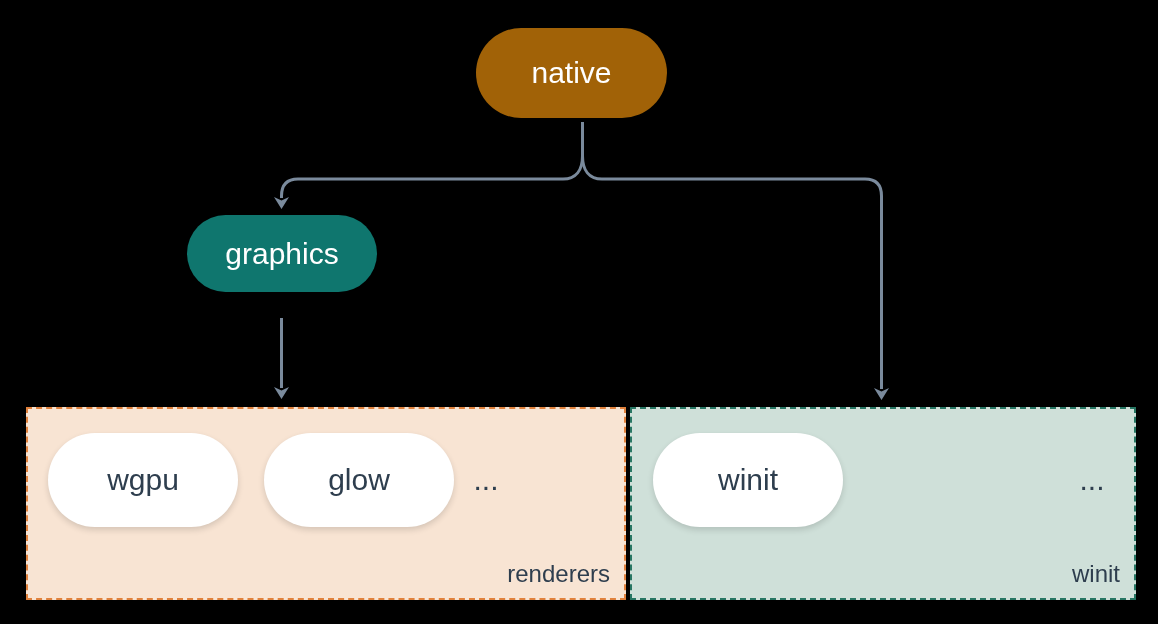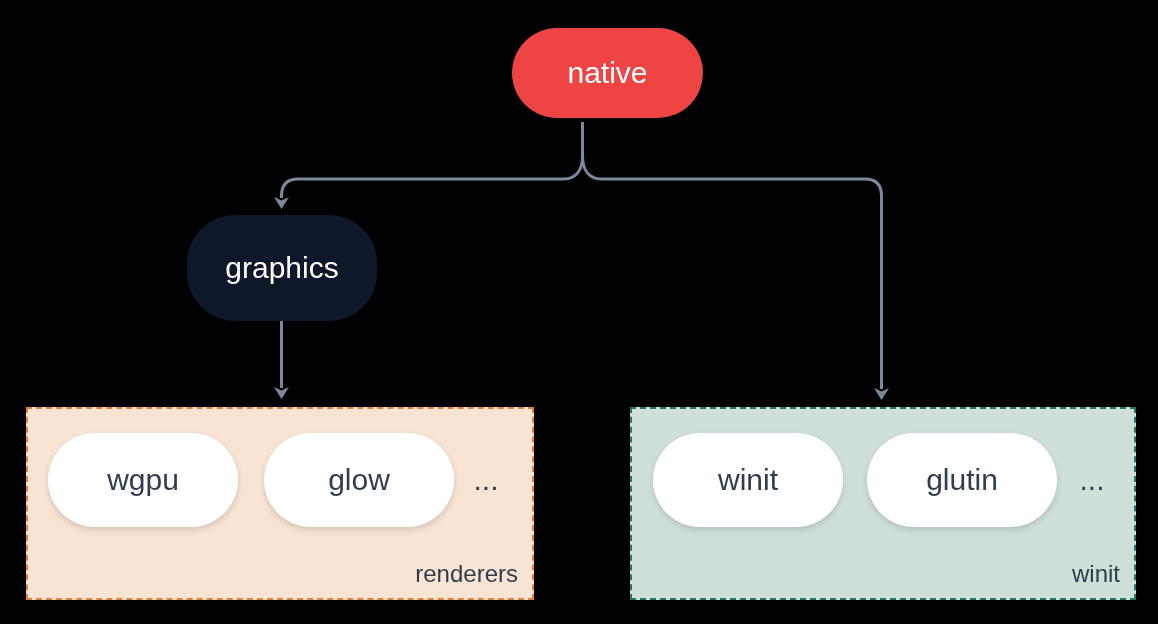--- a/index.html
+++ b/index.html
@@ -30,40 +30,40 @@
     align-items: center;
     justify-content: center;
     font-size: 30px;
     line-height: 1;
     white-space: nowrap;
   }
   .node-pill {
     color: #ffffff;
   }
   #node-native {
-    left: 512px; top: 28px;
+    left: 476px; top: 28px;
     width: 191px; height: 90px;
-    background: #ef4444;
+    background: #a16207;
     border-radius: 45px;
   }
   #node-graphics {
     left: 187px; top: 215px;
-    width: 190px; height: 106px;
-    background: #0f172a;
+    width: 190px; height: 77px;
+    background: #0f766e;
     border-radius: 48px;
   }
   .group {
     position: absolute;
     top: 407px;
     height: 193px;
     box-sizing: border-box;
   }
   #group-renderers {
     left: 26px;
-    width: 508px;
+    width: 600px;
     background: #f8e4d3;
     border: 2px dashed #e0813c;
   }
   #group-shells {
     left: 630px;
     width: 506px;
     background: #cfe0d9;
     border: 2px dashed #277663;
     padding-left: 7px;
   }
@@ -132,22 +132,19 @@
     <div class="ellipsis" style="left:428px;">
       <span>...</span>
     </div>
     <div class="group-label">renderers</div>
   </div>
 
   <div class="group" id="group-shells">
     <div class="pill white-pill" style="left:21px;">
       <span>winit</span>
     </div>
-    <div class="pill white-pill" style="left:235px;">
-      <span>glutin</span>
-    </div>
     <div class="ellipsis" style="left:430px;">
       <span>...</span>
     </div>
     <div class="group-label">winit</div>
   </div>
 
 </div>
 
 </body></html>

